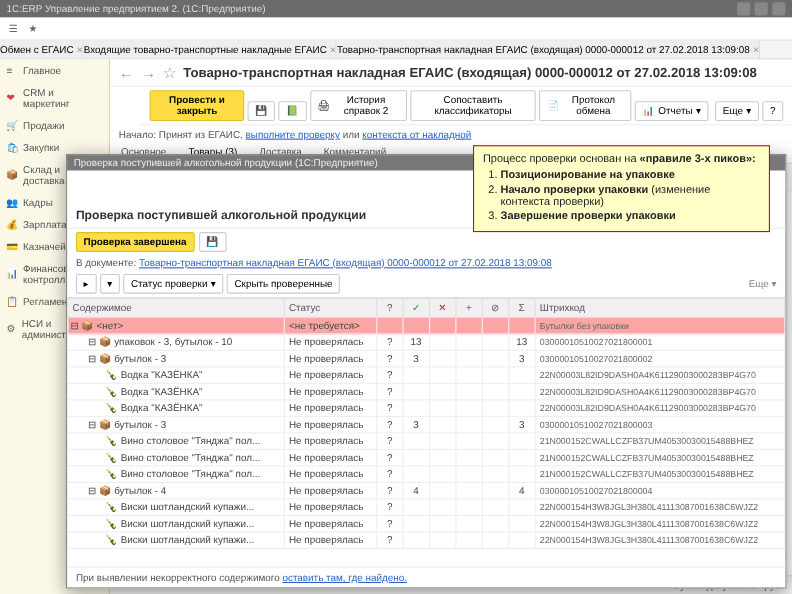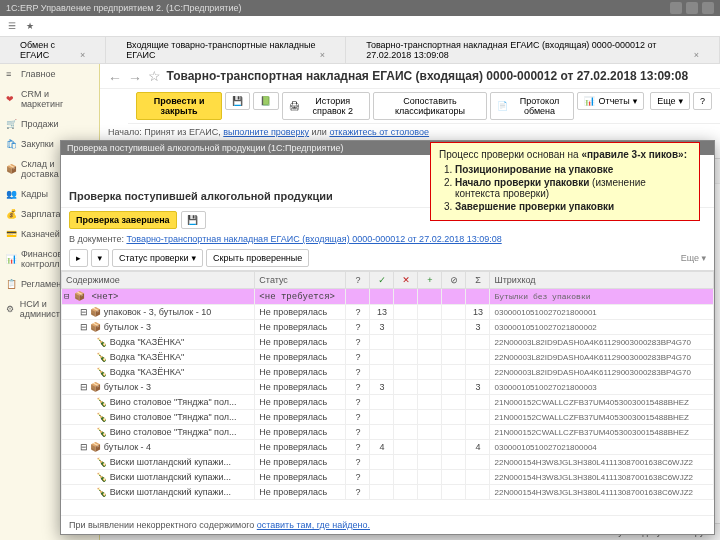--- a/index.html
+++ b/index.html
@@ -4,32 +4,32 @@
 <style>
 * { box-sizing: border-box; margin: 0; padding: 0; font-family: Arial, sans-serif; }
 body { background: #b0b0b0; width: 720px; height: 540px; overflow: hidden; font-size: 9px; }
 .app { width: 720px; height: 540px; background: #fff; display: flex; flex-direction: column; border-radius: 17px; }
 .titlebar { background: #6b6b6b; color: #ddd; padding: 2px 6px; font-size: 9px; display: flex; align-items: center; gap: 4px; }
 .titlebar .spacer { flex: 1; }
 .titlebar .wbtn { width: 12px; height: 12px; background: #888; border-radius: 2px; }
 .topbar { background: #fff; border-bottom: 1px solid #ddd; display: flex; align-items: center; padding: 2px 4px; gap: 2px; }
 .topbar .ico { width: 16px; height: 16px; display: flex; align-items: center; justify-content: center; color: #666; }
 .tabs { background: #f5f5f5; border-bottom: 1px solid #ddd; display: flex; font-size: 9px; }
-.tab { padding: 3px 20px; border-right: 1px solid #ddd; display: flex; align-items: flex-end; gap: 3px; background: #eee; }
+.tab { padding: 3px 0; border-right: 1px solid #ddd; display: flex; align-items: flex-start; gap: 3px; background: #eee; }
 .tab .x { color: #888; cursor: pointer; }
 .main { display: flex; flex: 1; overflow: hidden; }
 .sidebar { width: 100px; background: #fbf8e8; border-right: 1px solid #e0d890; display: flex; flex-direction: column; font-size: 9px; }
 .sidebar .item { padding: 5px 6px; display: flex; align-items: center; gap: 5px; color: #555; cursor: pointer; }
 .sidebar .ico { width: 10px; height: 10px; display: inline-block; }
 .content { flex: 1; background: #fff; display: flex; flex-direction: column; position: relative; }
 .chead { display: flex; align-items: center; padding: 4px 8px; gap: 6px; border-bottom: 1px solid #eee; }
 .chead .nav { color: #999; font-size: 14px; }
 .chead .star { color: #999; font-size: 14px; }
 .chead h1 { font-size: 12px; font-weight: bold; color: #333; flex: 1; }
-.toolbar { display: flex; align-items: flex-start; gap: 3px; padding: 3px 8px; border-bottom: 1px solid #eee; margin-left: 28px; }
+.toolbar { display: flex; align-items: flex-end; gap: 3px; padding: 3px 8px; border-bottom: 1px solid #eee; margin-left: 28px; }
 .btn { padding: 3px 6px; border: 1px solid #ccc; background: #fff; font-size: 9px; cursor: pointer; border-radius: 2px; display: flex; align-items: center; gap: 3px; }
 .btn.primary { background: #ffdd44; border-color: #e0c020; font-weight: bold; }
 .btn.green { color: #2a8a2a; }
 .status-line { padding: 3px 8px; font-size: 9px; color: #555; }
 .status-line a { color: #2864c8; text-decoration: underline; }
 .subtabs { display: flex; border-bottom: 1px solid #ddd; font-size: 9px; }
 .subtab { padding: 3px 10px; cursor: pointer; color: #555; }
 .subtab.active { border-bottom: 2px solid #4a8; color: #000; }
 .subtoolbar { display: flex; align-items: center; gap: 3px; padding: 3px 8px; background: #fafafa; border-bottom: 1px solid #eee; }
 
@@ -42,21 +42,21 @@
 .modal-docline a { color: #2864c8; text-decoration: underline; }
 .modal-tb2 { display: flex; align-items: center; gap: 3px; padding: 3px 8px; border-bottom: 1px solid #ddd; }
 .modal-tb2 .spacer { flex: 1; }
 .modal-tb2 .more { color: #888; font-size: 9px; }
 
 .grid { flex: 1; overflow: auto; font-size: 9px; }
 .grid table { width: 100%; border-collapse: collapse; }
 .grid th { background: #f0f0f0; border: 1px solid #ddd; padding: 3px 4px; font-weight: normal; color: #555; text-align: left; font-size: 9px; }
 .grid th.num { width: 24px; text-align: center; }
 .grid td { border: 1px solid #eee; padding: 2px 4px; color: #444; }
-.grid tr.highlight td { background: #f0abfc; font-family: Liberation Mono, monospace; }
+.grid tr.highlight td { background: #fca5a5; }
 .grid .bottle { color: #0a7a3a; }
 .grid .box { color: #d08020; }
 .footer-link { padding: 4px 8px; font-size: 9px; color: #555; border-top: 1px solid #eee; }
 .footer-link a { color: #2864c8; text-decoration: underline; }
 
 .callout { position: absolute; top: 78px; right: 20px; width: 270px; background: #ffffc8; border: 1px solid #d00; padding: 6px 8px; font-size: 10px; color: #222; z-index: 50; }
 .callout ol { margin-left: 16px; margin-top: 4px; }
 .callout ol li { margin-bottom: 2px; }
 .callout b { font-weight: bold; }
 
@@ -165,21 +165,21 @@
         <button class="btn">📊 <span>Отчеты</span> ▾</button>
         <span style="flex:1"></span>
         <button class="btn"><span>Еще</span> ▾</button>
         <button class="btn">?</button>
       </div>
 
       <div class="status-line">
         <span>Начало: Принят из ЕГАИС,</span>
         <a>выполните проверку</a>
         <span>или</span>
-        <a>откажитесь от столовое</a>
+        <a>контекста от накладной</a>
       </div>
 
       <div class="subtabs">
         <div class="subtab">Основное</div>
         <div class="subtab active">Товары (3)</div>
         <div class="subtab">Доставка</div>
         <div class="subtab">Комментарий</div>
       </div>
 
       <div class="subtoolbar">

